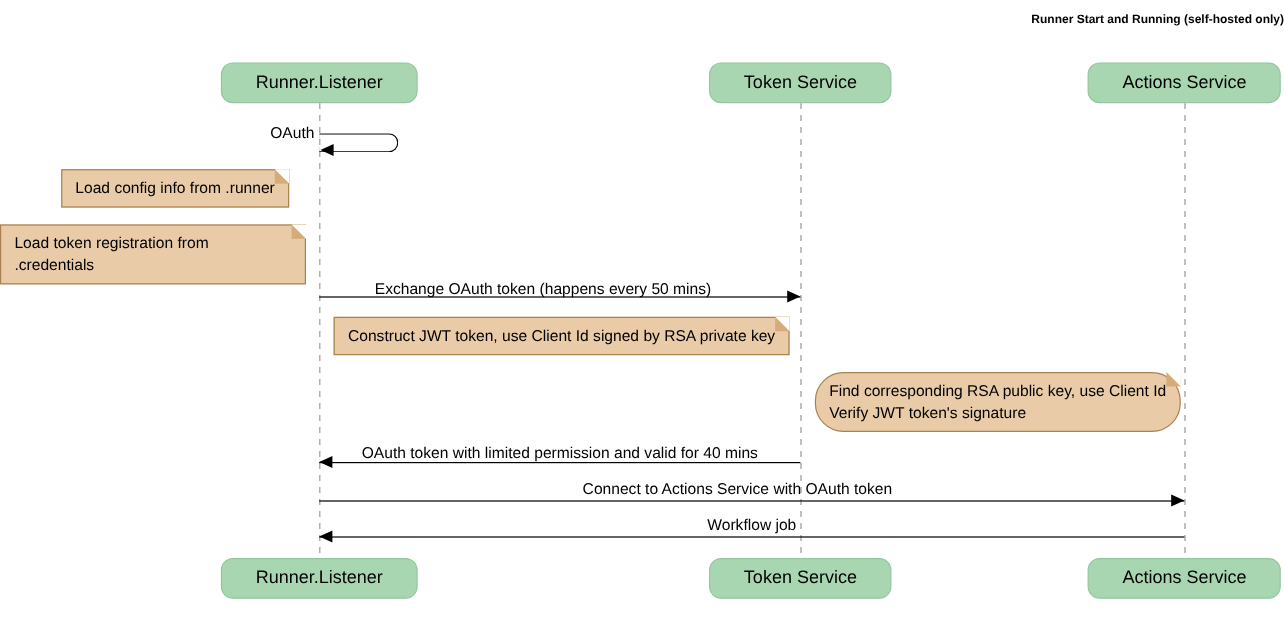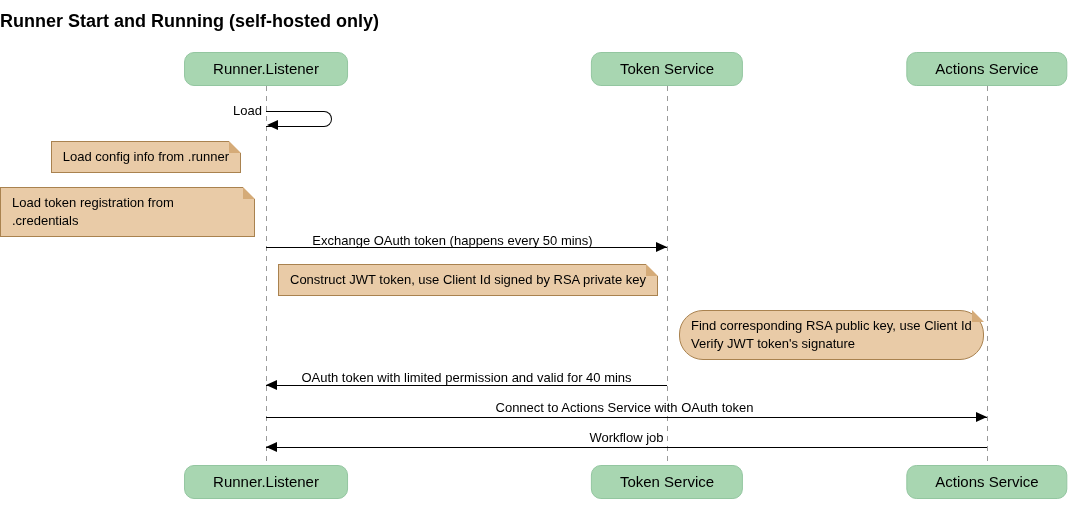--- a/index.html
+++ b/index.html
@@ -6,21 +6,21 @@
   .diagram {
     position:relative;
     width:1070px; height:525px;
     background:#ffffff;
     font-family:"Liberation Sans", sans-serif;
     color:#000;
     overflow:hidden;
   }
   .title {
     position:absolute; top:11px; left:0; width:100%;
-    text-align:left; font-size:18px; font-weight:bold;
+    text-align:right; font-size:10px; font-weight:bold;
   }
   .lifeline {
     position:absolute; top:86px; height:379px; width:1px;
     background:repeating-linear-gradient(to bottom,#9a9a9a 0 5px, transparent 5px 10px);
   }
   .participant {
     position:absolute;
     transform:translateX(-50%);
     background:#a8d6b1;
     border:1px solid #93c6a0;
@@ -82,41 +82,41 @@
   <div class="lifeline" style="left:987px;"></div>
 
   <div class="participant" style="left:266px; top:52px;">Runner.Listener</div>
   <div class="participant" style="left:667px; top:52px;">Token Service</div>
   <div class="participant" style="left:987px; top:52px;">Actions Service</div>
 
   <div class="participant" style="left:266px; top:465px;">Runner.Listener</div>
   <div class="participant" style="left:667px; top:465px;">Token Service</div>
   <div class="participant" style="left:987px; top:465px;">Actions Service</div>
 
-  <div class="start-label">Load</div>
+  <div class="start-label">OAuth</div>
   <div class="self-loop"></div>
   <div class="arrowhead-left" style="left:267px; top:120px;"></div>
 
   <div class="note" style="right:829px; top:141px;">Load config info from .runner</div>
   <div class="note" style="right:815px; top:187px;">Load token registration from .credentials</div>
 
   <div class="msg-label" style="left:252px; width:401px; top:233px;">Exchange OAuth token (happens every 50 mins)</div>
   <div class="msg-line" style="left:266px; width:401px; top:247px;"></div>
   <div class="arrowhead-right" style="left:656px; top:242px;"></div>
 
   <div class="note" style="left:278px; top:264px;">Construct JWT token, use Client Id signed by RSA private key</div>
 
   <div class="note" style="left:679px; top:310px;border-radius:24px;">Find corresponding RSA public key, use Client Id
 Verify JWT token's signature</div>
 
   <div class="msg-label" style="left:266px; width:401px; top:370px;">OAuth token with limited permission and valid for 40 mins</div>
   <div class="msg-line" style="left:266px; width:401px; top:385px;"></div>
   <div class="arrowhead-left" style="left:266px; top:380px;"></div>
 
-  <div class="msg-label" style="left:264px; width:721px; top:400px;">Connect to Actions Service with OAuth token</div>
+  <div class="msg-label" style="left:254px; width:721px; top:400px;">Connect to Actions Service with OAuth token</div>
   <div class="msg-line" style="left:266px; width:721px; top:417px;"></div>
   <div class="arrowhead-right" style="left:976px; top:412px;"></div>
 
   <div class="msg-label" style="left:266px; width:721px; top:430px;">Workflow job</div>
   <div class="msg-line" style="left:266px; width:721px; top:447px;"></div>
   <div class="arrowhead-left" style="left:266px; top:442px;"></div>
 
 </div>
 
 </body></html>

